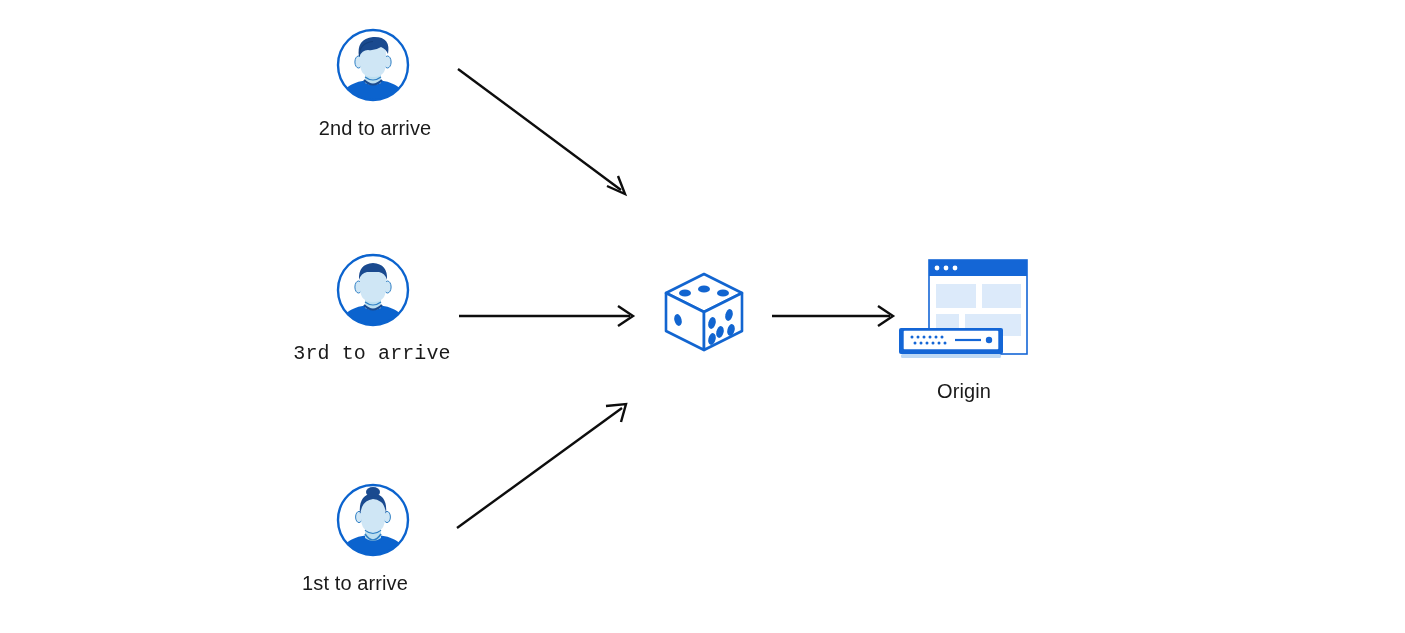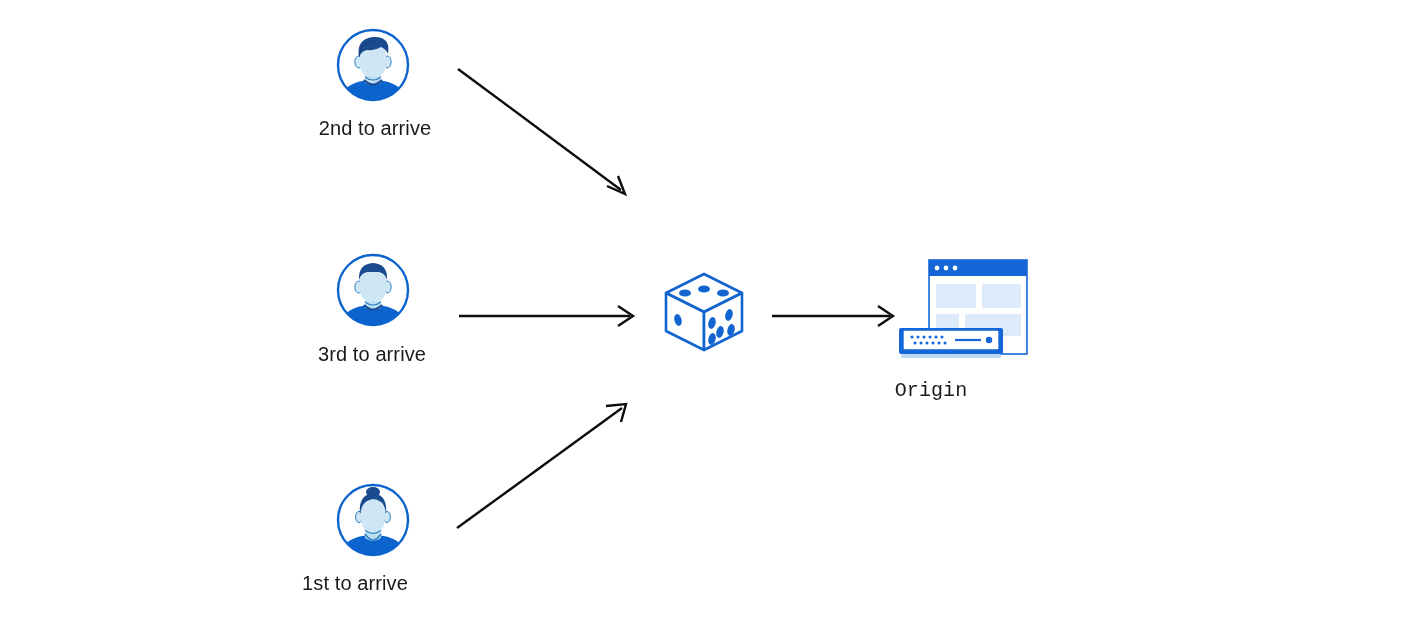--- a/index.html
+++ b/index.html
@@ -129,21 +129,21 @@
         <path d="M29 53 Q38 62 47 53" fill="none" stroke="#1a4a8f" stroke-width="2"></path>
         <ellipse cx="23.5" cy="35" rx="3.6" ry="6" fill="#cfe6f5" stroke="#2f7fc4" stroke-width="1"></ellipse>
         <ellipse cx="52.5" cy="35" rx="3.6" ry="6" fill="#cfe6f5" stroke="#2f7fc4" stroke-width="1"></ellipse>
         <path d="M25 28 Q25 14 38 14 Q51 14 51 28 L51 36 Q51 50 38 50 Q25 50 25 36 Z" fill="#cfe6f5"></path>
 
         <path d="M24 28 Q23 12 38 11 Q53 12 52 28 Q50 21 44 20 L32 20 Q26 21 24 28 Z" fill="#1a4a8f"></path>
       </g>
       <circle cx="38" cy="38" r="35" fill="none" stroke="#0b63ce" stroke-width="2.4"></circle>
     </svg>
   </div>
-  <div class="label" style="left:372px; top:342px; transform:translateX(-50%);">3rd to arrive</div>
+  <div class="label" style="left:372px; top:342px; transform:translateX(-50%);font-family:Liberation Mono, monospace;">3rd to arrive</div>
 
   <div class="avatar-wrap" style="left:335px; top:482px;">
     <svg width="76" height="76" viewBox="0 0 76 76">
       <defs>
         <clipPath id="clipC">
             <circle cx="38" cy="38" r="35"></circle>
           </clipPath>
       </defs>
       <circle cx="38" cy="38" r="35" fill="#ffffff"></circle>
       <g clip-path="url(#clipC)">
@@ -226,15 +226,15 @@
           <circle cx="34" cy="87" r="1.5"></circle>
             <circle cx="40" cy="87" r="1.5"></circle>
           <circle cx="46" cy="87" r="1.5"></circle>
             <circle cx="52" cy="87" r="1.5"></circle>
         </g>
         <line x1="62" y1="84" x2="88" y2="84" stroke="#1466d6" stroke-width="2.2"></line>
         <circle cx="96" cy="84" r="3.2" fill="#1466d6"></circle>
       </g>
     </svg>
   </div>
-  <div class="label" style="left:931px; top:379px; transform:translateX(-50%);font-family:Liberation Mono, monospace;">Origin</div>
+  <div class="label" style="left:964px; top:379px; transform:translateX(-50%);">Origin</div>
 
 </div>
 
 </body></html>

